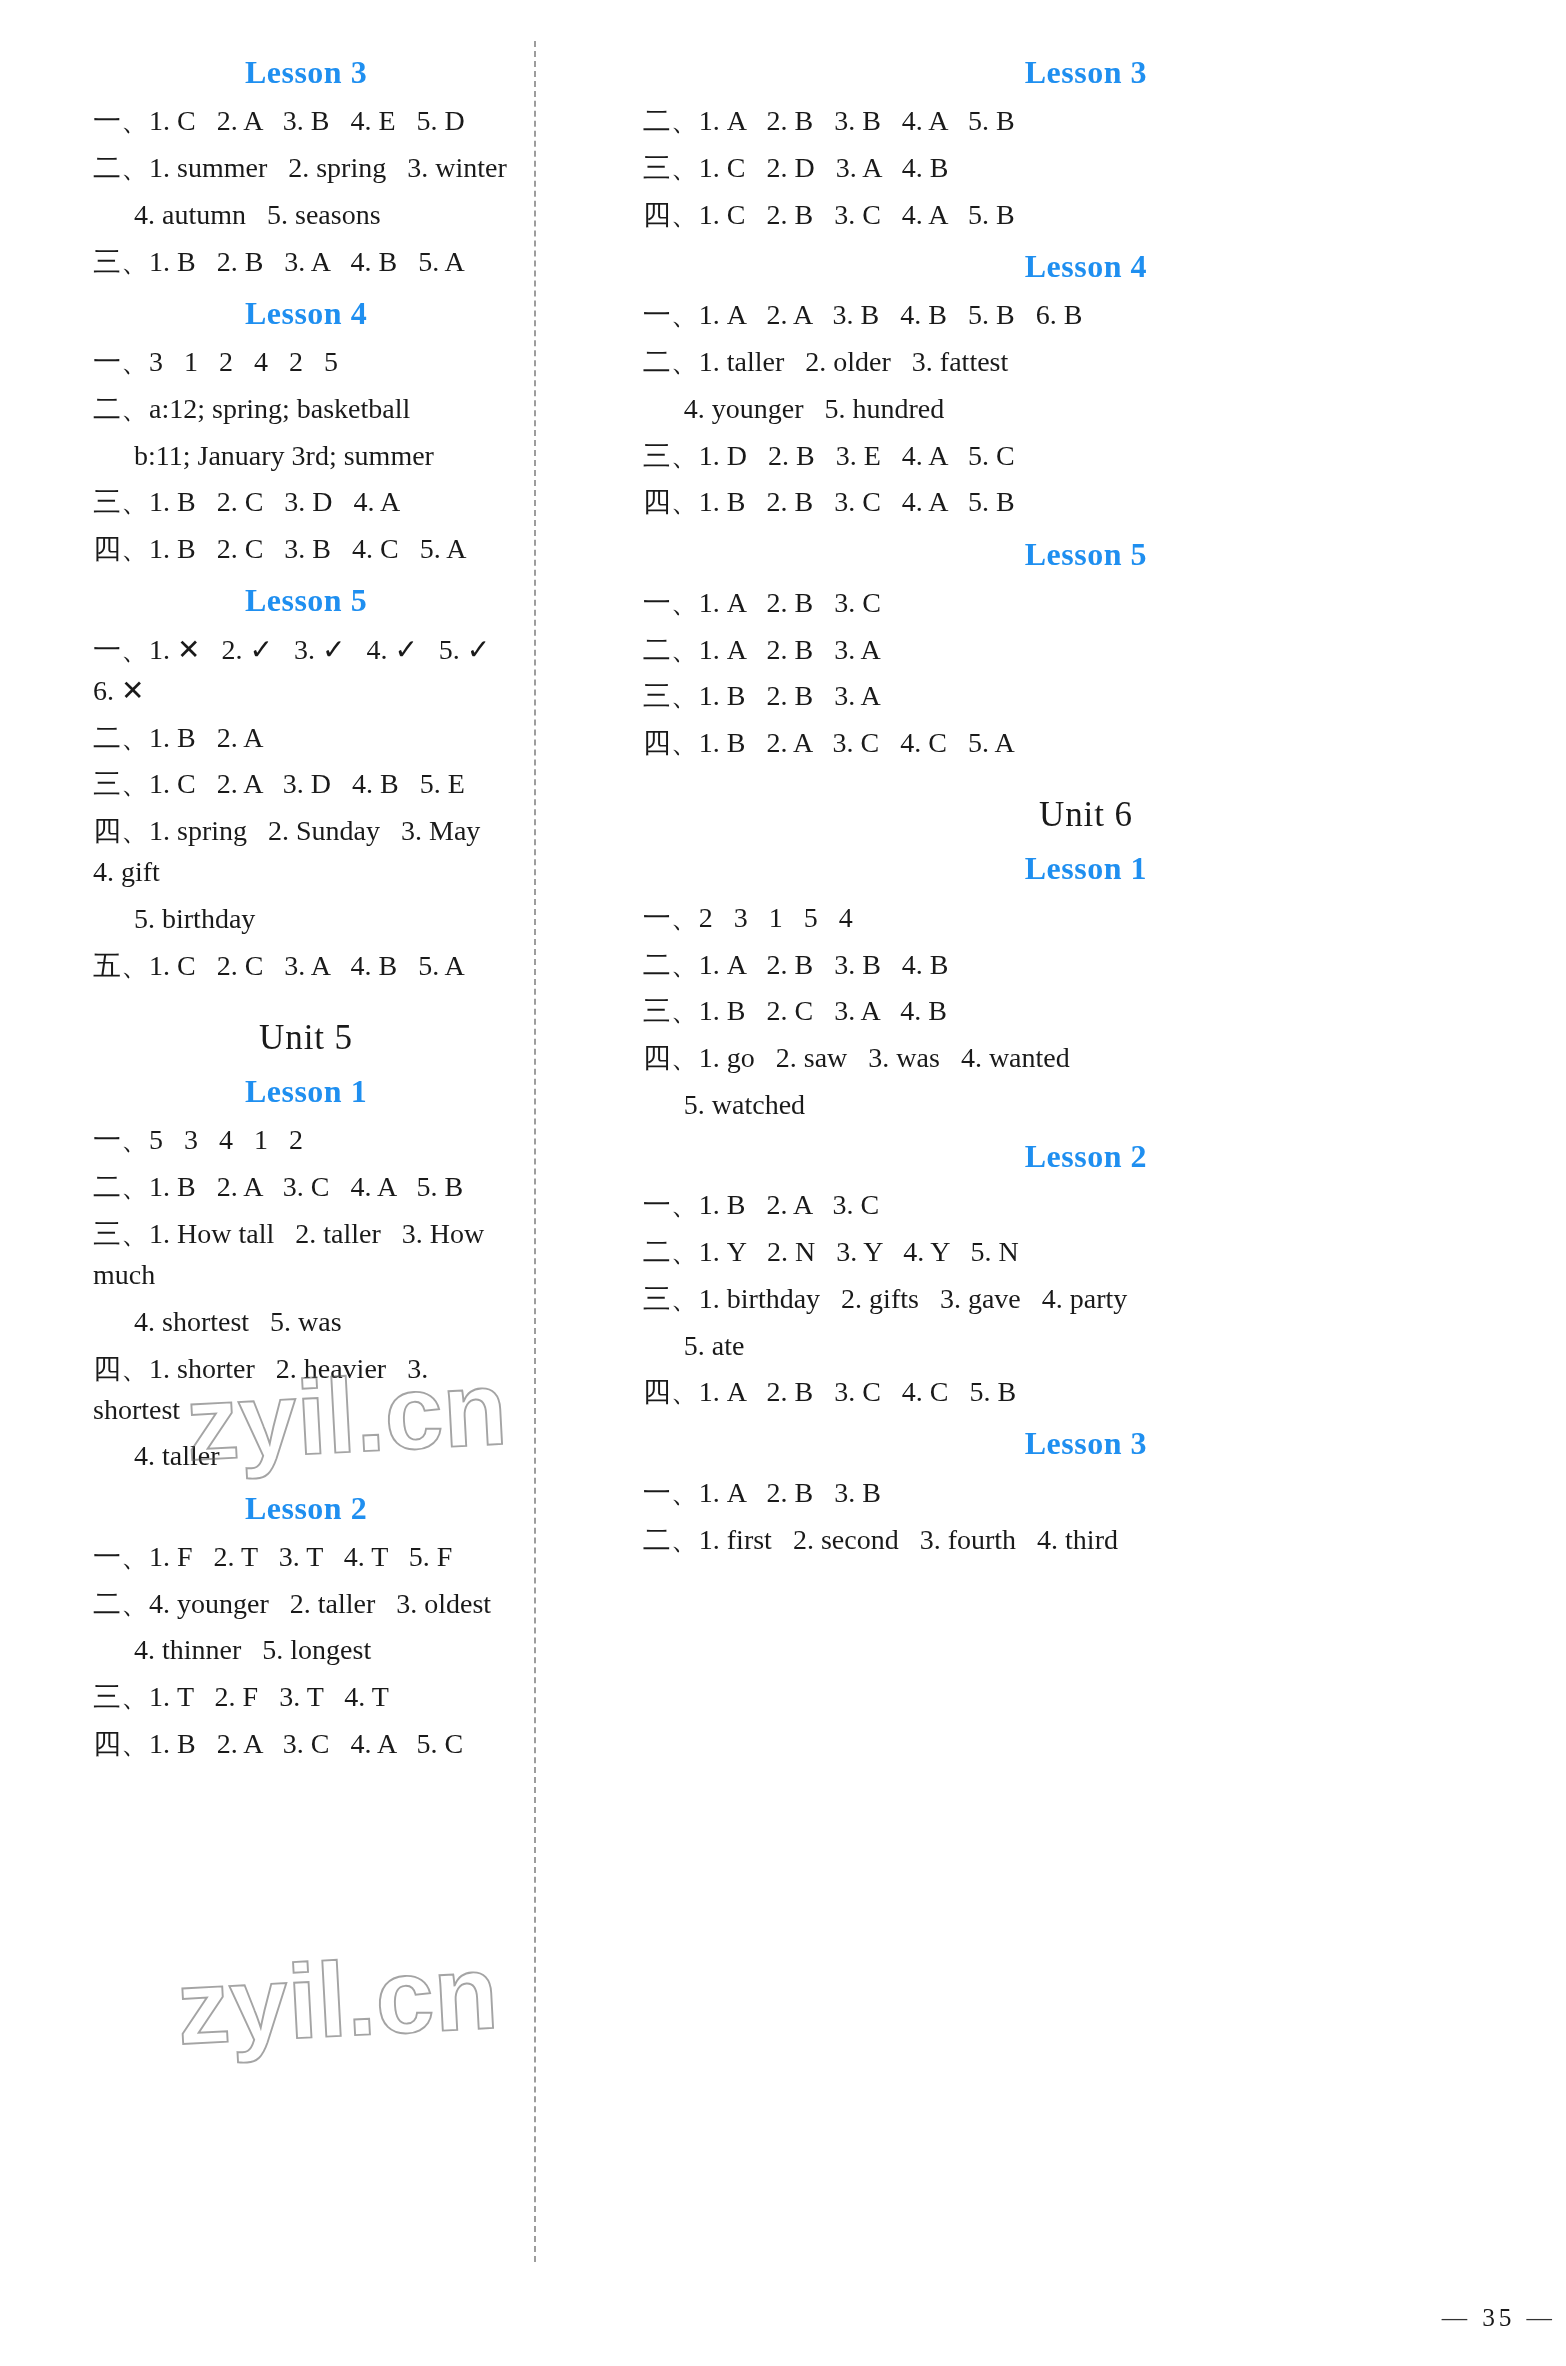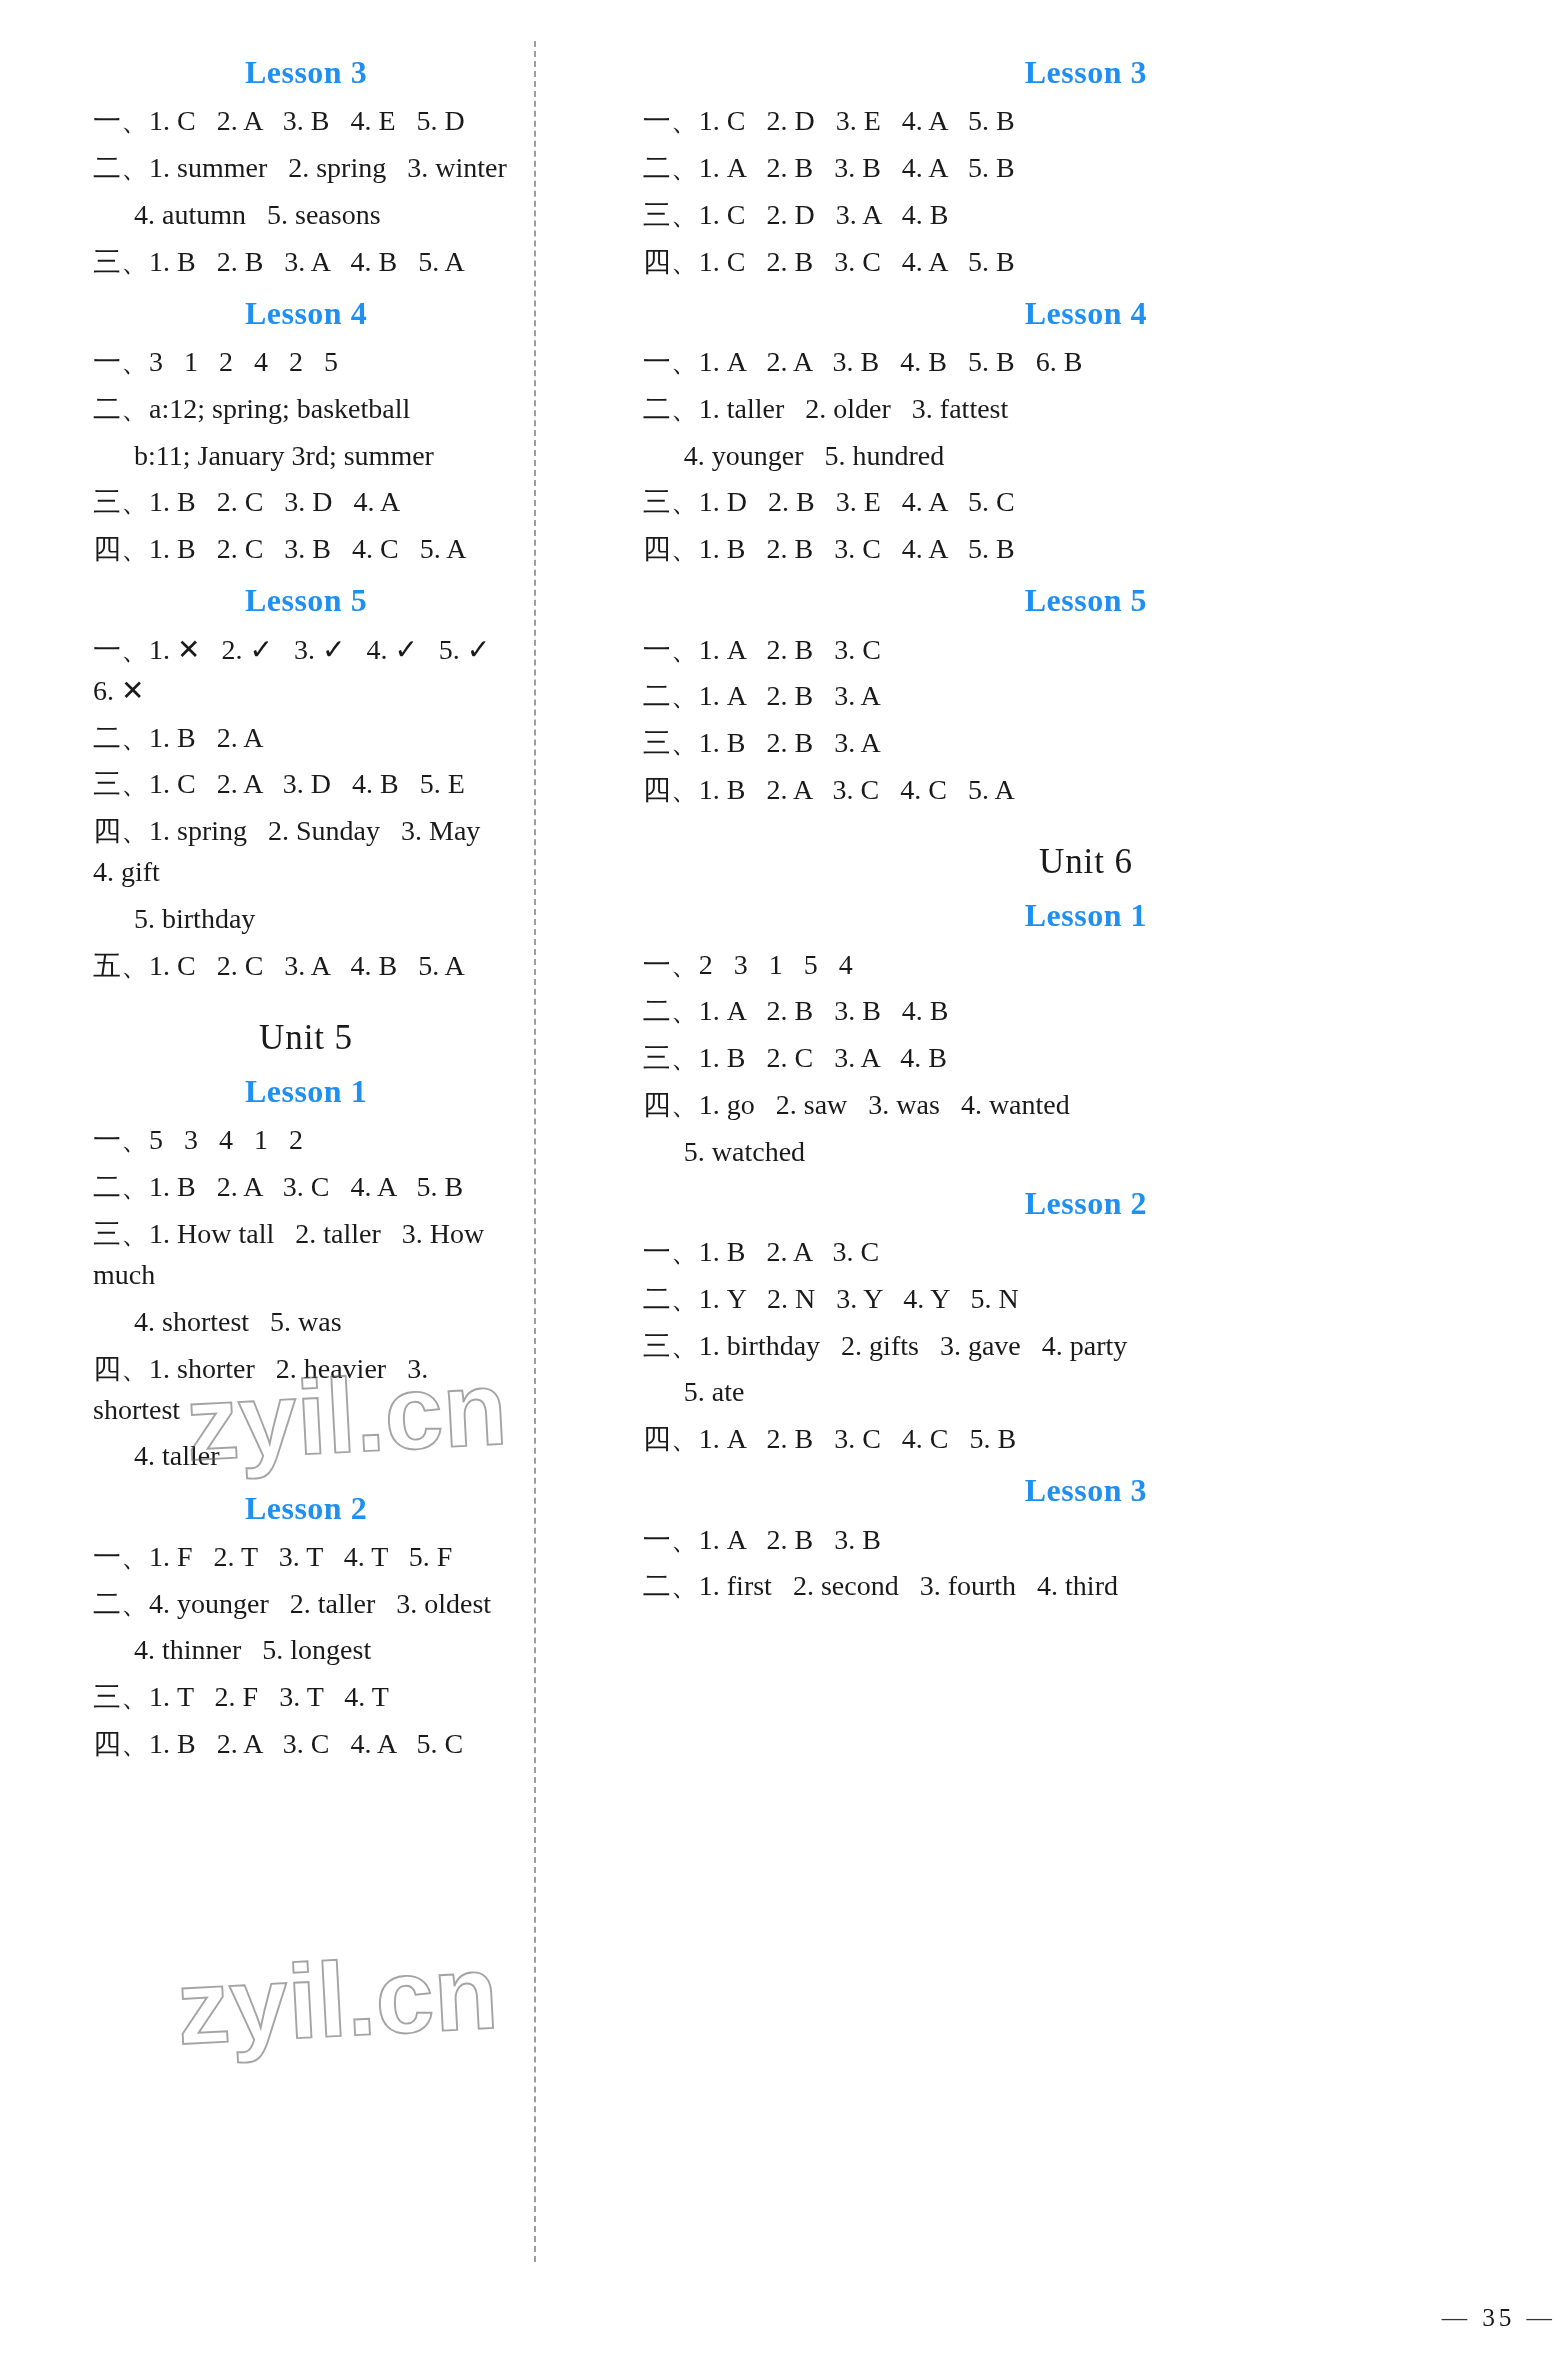--- a/index.html
+++ b/index.html
@@ -123,21 +123,20 @@
         <div class="ans">二、4. younger   2. taller   3. oldest</div>
         <div class="ans indent">4. thinner   5. longest</div>
         <div class="ans">三、1. T   2. F   3. T   4. T</div>
         <div class="ans">四、1. B   2. A   3. C   4. A   5. C</div>
       </div>
 
     <div class="col-divider"></div>
 
     <div class="col col-right" id="col-right">
         <div class="lesson-head">Lesson 3</div>
-        <div class="ans">一、1. C   2. D   3. E   4. A   5. B</div>
         <div class="ans">二、1. A   2. B   3. B   4. A   5. B</div>
         <div class="ans">三、1. C   2. D   3. A   4. B</div>
         <div class="ans">四、1. C   2. B   3. C   4. A   5. B</div>
         <div class="lesson-head">Lesson 4</div>
         <div class="ans">一、1. A   2. A   3. B   4. B   5. B   6. B</div>
         <div class="ans">二、1. taller   2. older   3. fattest</div>
         <div class="ans indent">4. younger   5. hundred</div>
         <div class="ans">三、1. D   2. B   3. E   4. A   5. C</div>
         <div class="ans">四、1. B   2. B   3. C   4. A   5. B</div>
         <div class="lesson-head">Lesson 5</div>

